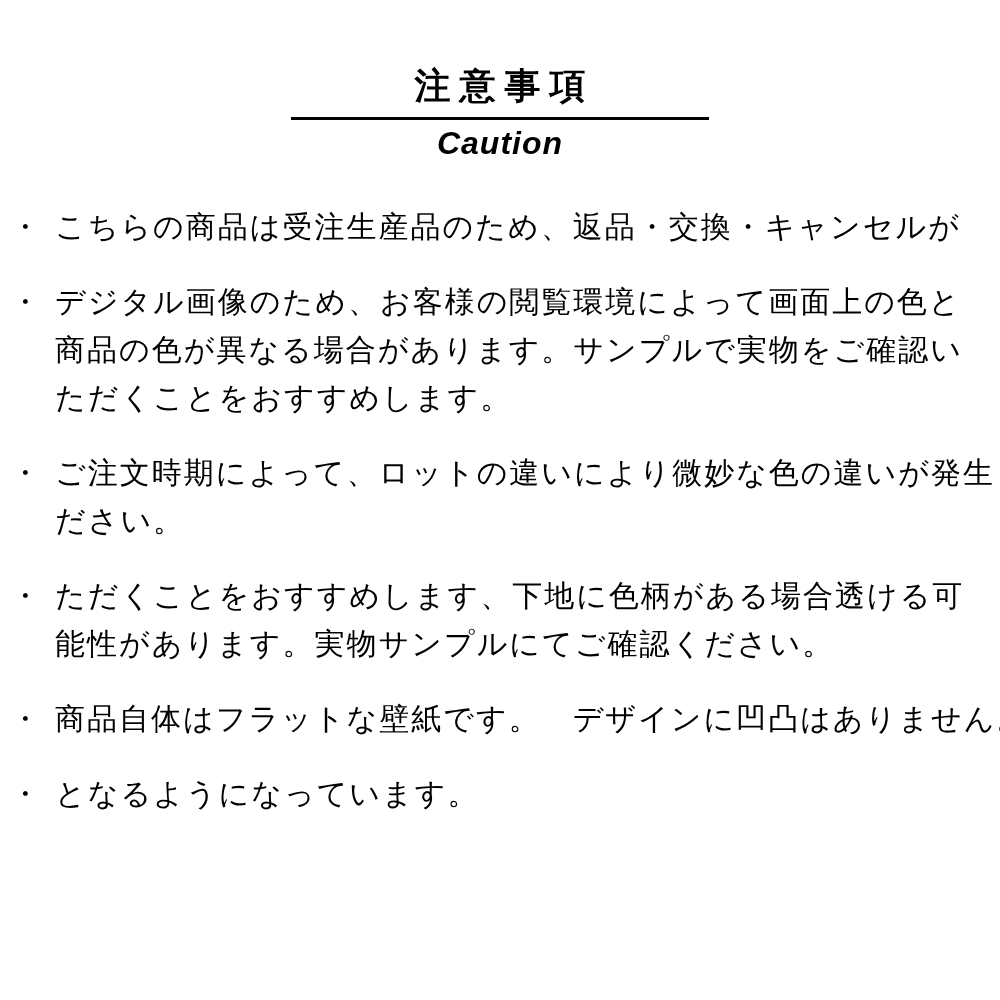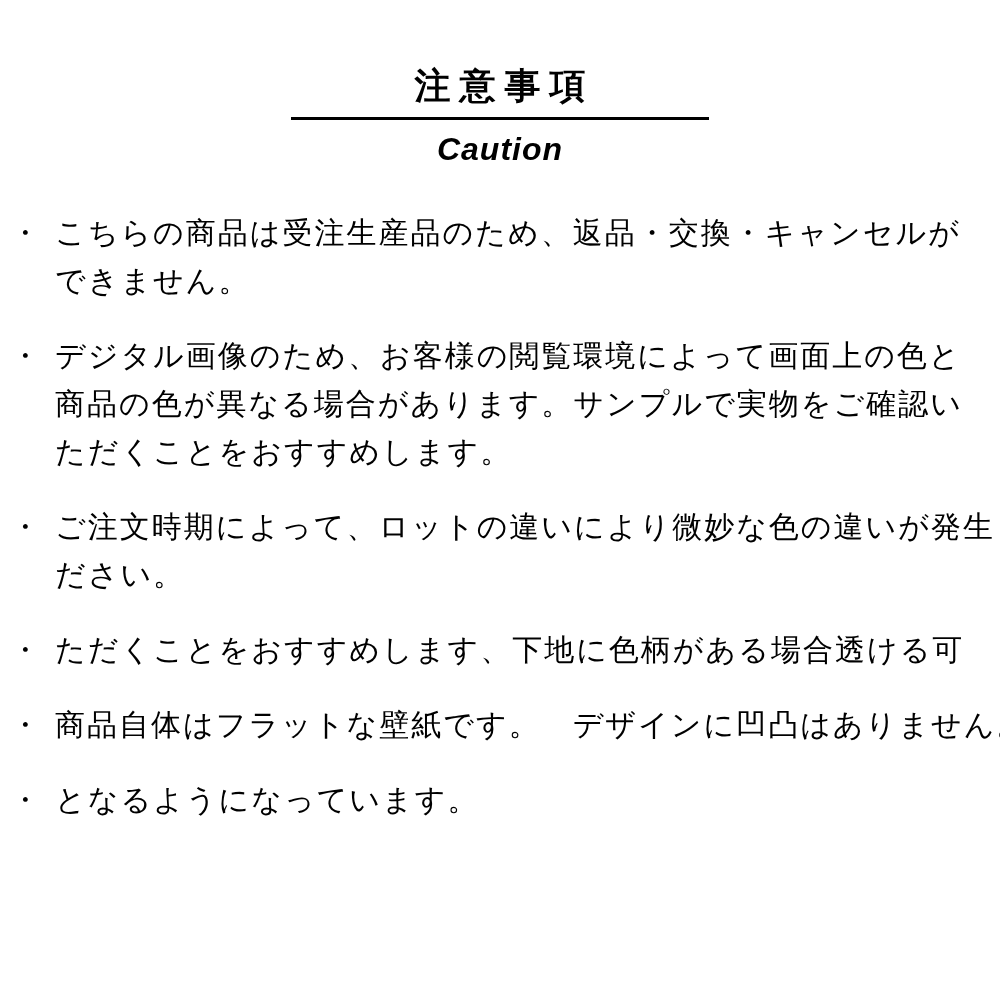--- a/index.html
+++ b/index.html
@@ -33,21 +33,21 @@
     letter-spacing: 9px;
     text-indent: 9px; 
   }
   .underline {
     width: 418px;
     height: 3px;
     background: #000000;
     margin: 11px auto 0 auto;
   }
   .subtitle {
-    margin-top: 12px;
+    margin-top: 6px;
     font-size: 32px;
     font-style: italic;
     font-weight: 600;
     line-height: 1.1;
     letter-spacing: 1px;
   }
   
   .notices {
     list-style: none;
     margin: 42px 0 0 0;
@@ -85,21 +85,20 @@
     <div class="underline"></div>
     <div class="subtitle">Caution</div>
   </header>
 
   <ul class="notices">
 
     <li class="notice">
       <span class="bullet">・</span>
       <span class="lines">
         <span class="line">こちらの商品は受注生産品のため、返品・交換・キャンセルが</span>
-        <span class="line">できません。</span>
       </span>
     </li>
 
     <li class="notice">
       <span class="bullet">・</span>
       <span class="lines">
         <span class="line">デジタル画像のため、お客様の閲覧環境によって画面上の色と</span>
         <span class="line">商品の色が異なる場合があります。サンプルで実物をご確認い</span>
         <span class="line">ただくことをおすすめします。</span>
       </span>
@@ -110,20 +109,21 @@
       <span class="lines">
         <span class="line">ご注文時期によって、ロットの違いにより微妙な色の違いが発生</span>
         <span class="line">ださい。</span>
       </span>
     </li>
 
     <li class="notice">
       <span class="bullet">・</span>
       <span class="lines">
         <span class="line">ただくことをおすすめします、下地に色柄がある場合透ける可</span>
+        <span class="line">能性があります。実物サンプルにてご確認ください。</span>
       </span>
     </li>
 
     <li class="notice">
       <span class="bullet">・</span>
       <span class="lines">
         <span class="line">商品自体はフラットな壁紙です。　デザインに凹凸はありません。</span>
       </span>
     </li>
 

